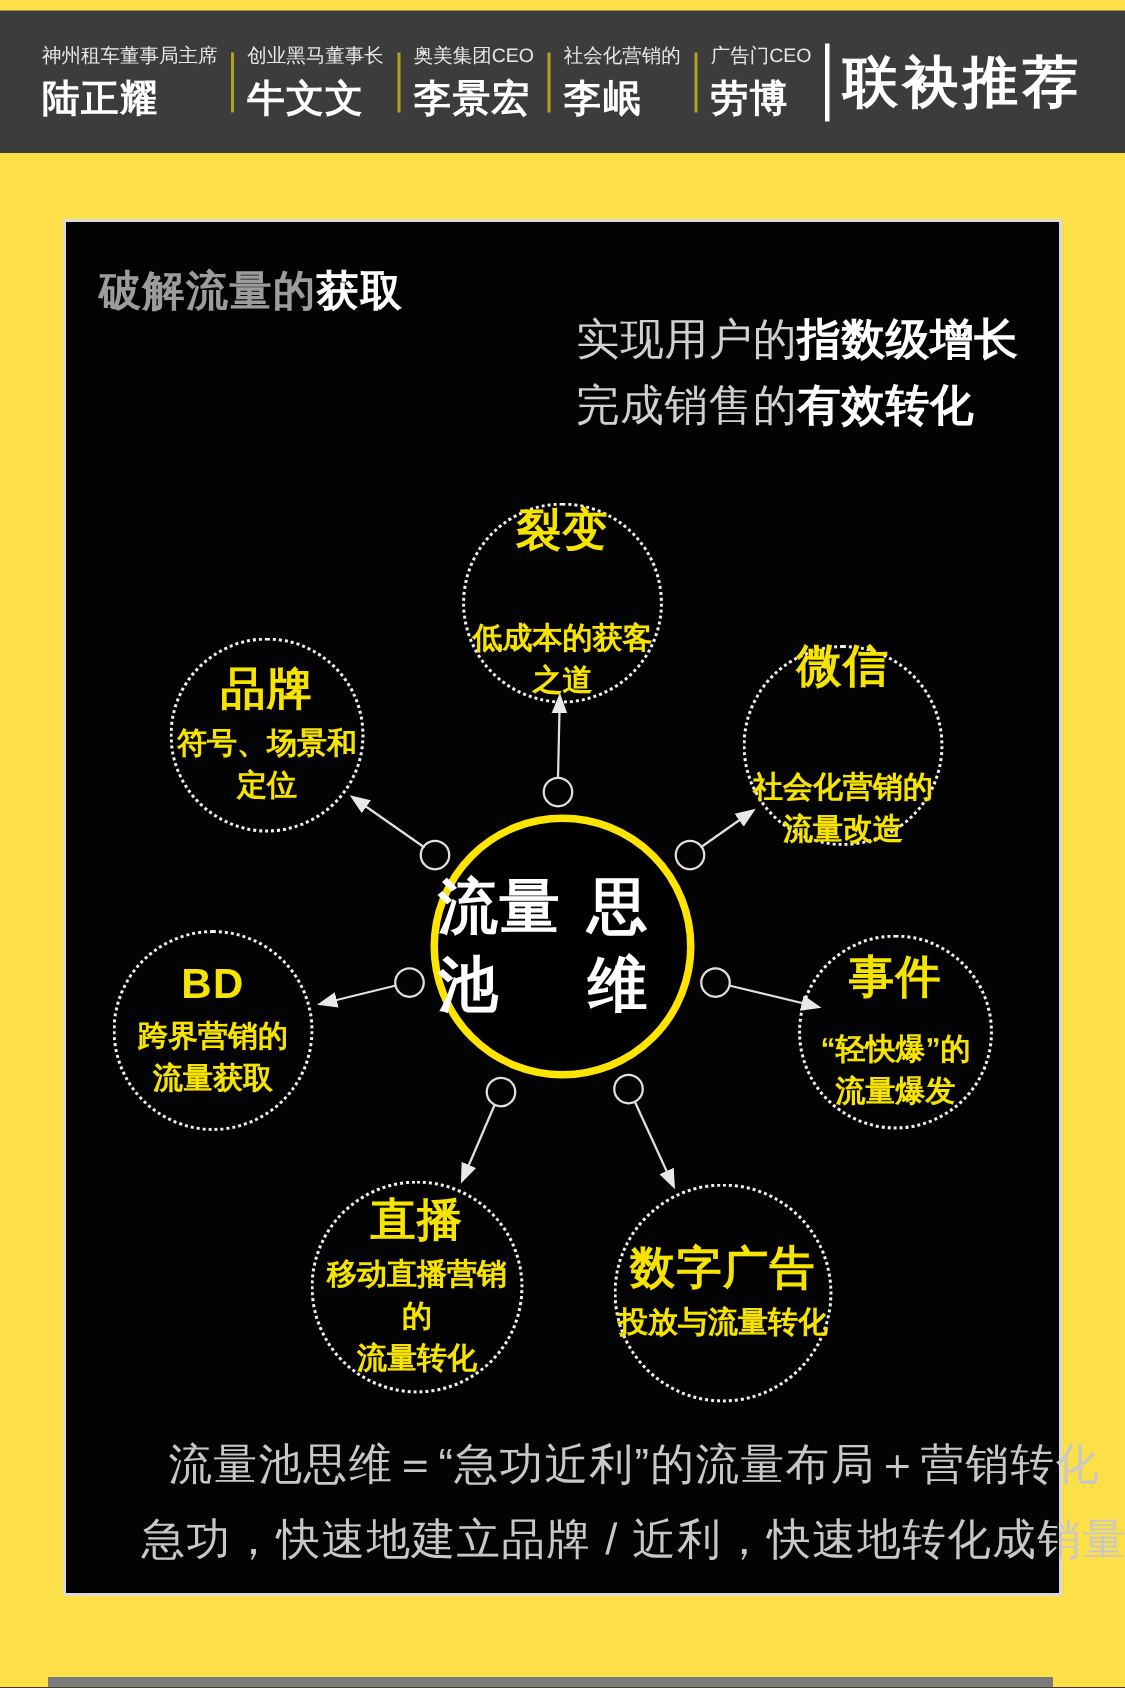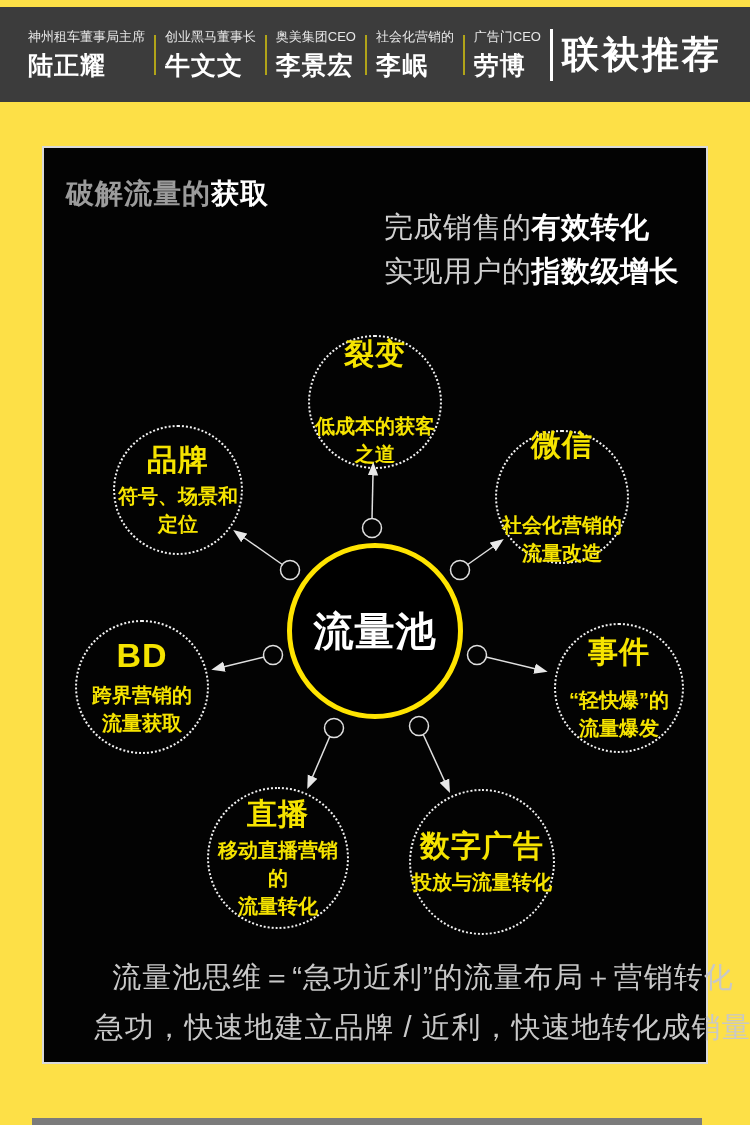--- a/index.html
+++ b/index.html
@@ -45,21 +45,21 @@
     box-sizing:border-box;border:5px solid var(--ring-yellow);border-radius:50%;
     background:#000;display:flex;flex-direction:row;align-items:center;justify-content:center;
     color:#ffffff;font-weight:bold;font-size:40px;line-height:1.3;letter-spacing:1px;
   }
   .sat{
     position:absolute;box-sizing:border-box;
     border:2.5px dotted #f2f2f2;border-radius:50%;
     display:flex;flex-direction:column;align-items:center;justify-content:center;text-align:center;
   }
   .sat-title{color:var(--yellow);font-weight:bold;font-size:30px;line-height:1.1;letter-spacing:1px;}
-  .sat-title-lg{font-size:34px;}
+  .sat-title-lg{font-size:28px;}
   .sat-sub{color:var(--yellow);font-weight:bold;font-size:20px;line-height:1.4;margin-top:6px;}
   .sat-sub span{display:block;}
   .connectors{position:absolute;left:0;top:0;pointer-events:none;}
   
   .footer-text{
     position:absolute;left:0;top:804px;width:100%;text-align:center;
     color:#c8c8c8;font-size:29px;line-height:1.74;letter-spacing:1px;white-space:nowrap;padding-left:48px;
   }
   .bottom-strip{
     position:absolute;left:32px;top:1118px;width:670px;height:7px;background:#7b7b7b;
@@ -99,26 +99,27 @@
     <div class="recommend">联袂推荐</div>
   </div>
 
   <div class="panel">
 
     <div class="hero-left">
       <div><span class="gray">破解流量的</span><span>获取</span></div>
     </div>
 
     <div class="hero-right">
+      <div><span>实现用户的</span><span class="bold">指数级增长</span></div>
       <div><span>完成销售的</span><span class="bold">有效转化</span></div>
-      <div><span>实现用户的</span><span class="bold">指数级增长</span></div>
     </div>
 
     <div class="center-circle">
       <span>流量池</span>
+      <span>思维</span>
     </div>
 
     <div class="sat" style="left:264px;top:187px;width:134px;height:134px;gap:36px;">
       <div class="sat-title">裂变</div>
       <div class="sat-sub">
           <span>低成本的获客之道</span>
         </div>
     </div>
 
     <div class="sat" style="left:69px;top:277px;width:130px;height:130px;">
@@ -137,21 +138,21 @@
     </div>
 
     <div class="sat" style="left:31px;top:472px;width:134px;height:134px;">
       <div class="sat-title sat-title-lg">BD</div>
       <div class="sat-sub">
           <span>跨界营销的</span>
           <span>流量获取</span>
         </div>
     </div>
 
-    <div class="sat" style="left:510px;top:475px;width:130px;height:130px;gap:12px;">
+    <div class="sat" style="left:488px;top:475px;width:130px;height:130px;gap:12px;">
       <div class="sat-title">事件</div>
       <div class="sat-sub">
           <span>“轻快爆”的</span>
           <span>流量爆发</span>
         </div>
     </div>
 
     <div class="sat" style="left:163px;top:639px;width:142px;height:142px;justify-content:center;">
       <div class="sat-title">直播</div>
       <div class="sat-sub">

